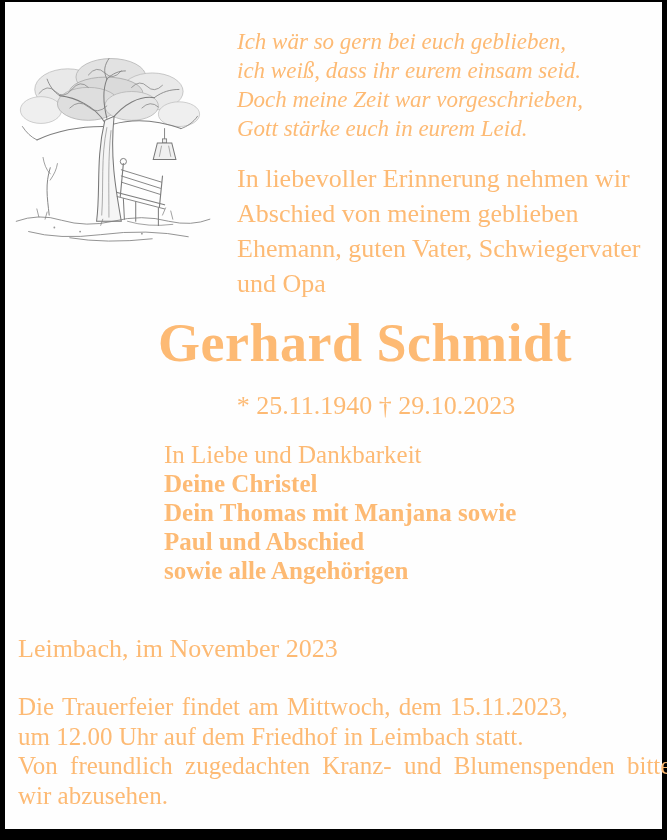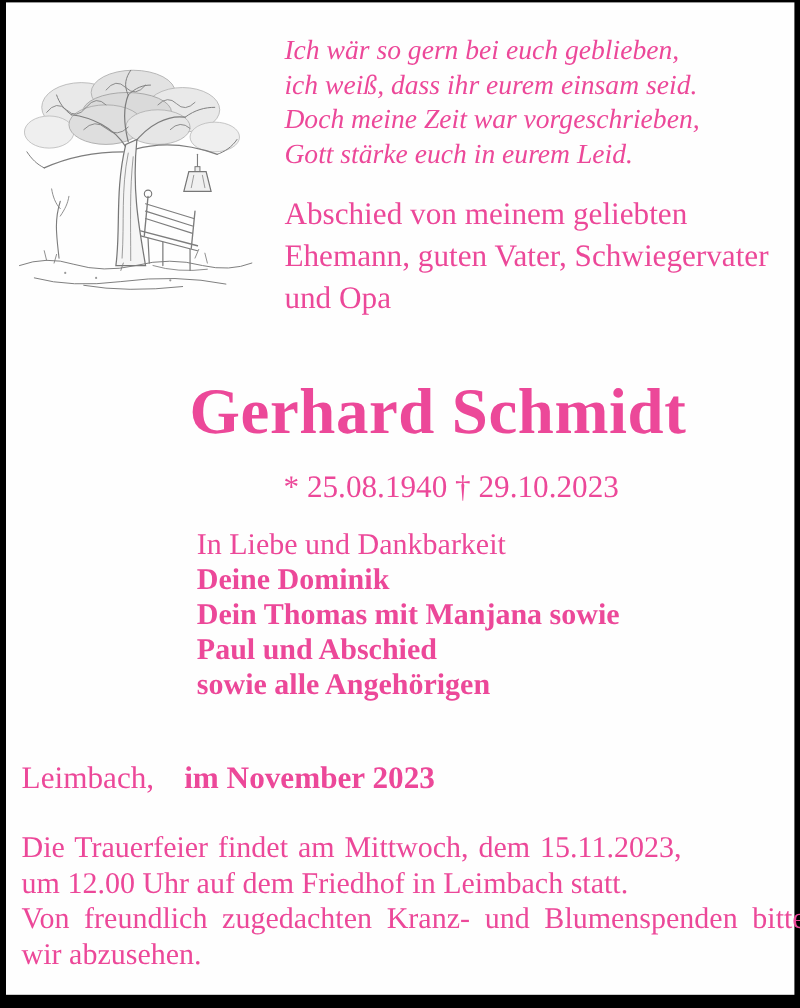--- a/index.html
+++ b/index.html
@@ -1,35 +1,35 @@
 <!DOCTYPE html>
 <html><head>
 <meta charset="utf-8">
 <style>
   html,body { margin:0; padding:0; background:#000; }
   .page {
     position:relative; width:667px; height:840px; background:#000;
-    font-family:"Liberation Serif", serif; color:#ec4899; overflow:hidden;
+    font-family:"Liberation Serif", serif; color:#fdba74; overflow:hidden;
   }
   .paper { position:absolute; left:5px; top:2px; width:657px; height:827px; background:#fefefe; }
   .abs { position:absolute; }
   .illustration { left:8px; top:40px; width:206px; height:206px; }
   .poem { left:237px; top:27px; font-style:italic; font-size:23px; line-height:29px; white-space:nowrap; }
   .intro { left:237px; top:161px; font-size:26px; line-height:35px; white-space:nowrap; }
   .name {
     left:63px; top:314px; width:604px; text-align:center;
     font-weight:bold; font-size:54px; line-height:58px; letter-spacing:0.5px; white-space:nowrap;
   }
   .dates { left:76px; top:391px; width:600px; text-align:center; font-size:26px; line-height:30px; white-space:nowrap; }
   .dates .death-date { }
   .mourners { left:164px; top:440px; font-size:25px; line-height:29px; white-space:nowrap; }
   .mourners .mourner-name { font-weight:bold; }
   .place-date { left:18px; top:634px; font-size:26px; line-height:30px; white-space:nowrap; }
   .place-date .place-name { font-weight:normal; }
-  .place-date .place-rest { margin-left:25px;font-weight:bold; }
+  .place-date .place-rest { margin-left:7px; }
   .funeral { left:18px; top:692px; font-size:25px; line-height:29.5px; white-space:nowrap; }
   .funeral .fl-2 { word-spacing:6px; }
   .funeral .fl-0 { word-spacing:2px; }
   svg .sk { fill:none; stroke:#7d7d7d; stroke-linecap:round; }
 </style>
 </head>
 <body>
 
 <div class="page">
   <div class="paper"></div>
@@ -106,35 +106,36 @@
   </svg>
 
   <div class="abs poem">
     <div>Ich wär so gern bei euch geblieben,</div>
     <div>ich weiß, dass ihr eurem einsam seid.</div>
     <div>Doch meine Zeit war vorgeschrieben,</div>
     <div>Gott stärke euch in eurem Leid.</div>
   </div>
 
   <div class="abs intro">
-    <div>Abschied von meinem geliebten</div>
+    <div>In liebevoller Erinnerung nehmen wir</div>
+    <div>Abschied von meinem geblieben</div>
     <div>Ehemann, guten Vater, Schwiegervater</div>
     <div>und Opa</div>
   </div>
 
   <div class="abs name">Gerhard Schmidt</div>
 
   <div class="abs dates">
-    <span class="birth-date">* 25.08.1940</span>
+    <span class="birth-date">* 25.11.1940</span>
     <span class="death-date">† 29.10.2023</span>
   </div>
 
   <div class="abs mourners">
     <div>In Liebe und Dankbarkeit</div>
-    <div class="mourner-name">Deine Dominik</div>
+    <div class="mourner-name">Deine Christel</div>
     <div class="mourner-name">Dein Thomas mit Manjana sowie</div>
     <div class="mourner-name">Paul und Abschied</div>
     <div class="mourner-name">sowie alle Angehörigen</div>
   </div>
 
   <div class="abs place-date">
     <span class="place-name">Leimbach,</span><span class="place-rest">im November 2023</span>
   </div>
 
   <div class="abs funeral">

